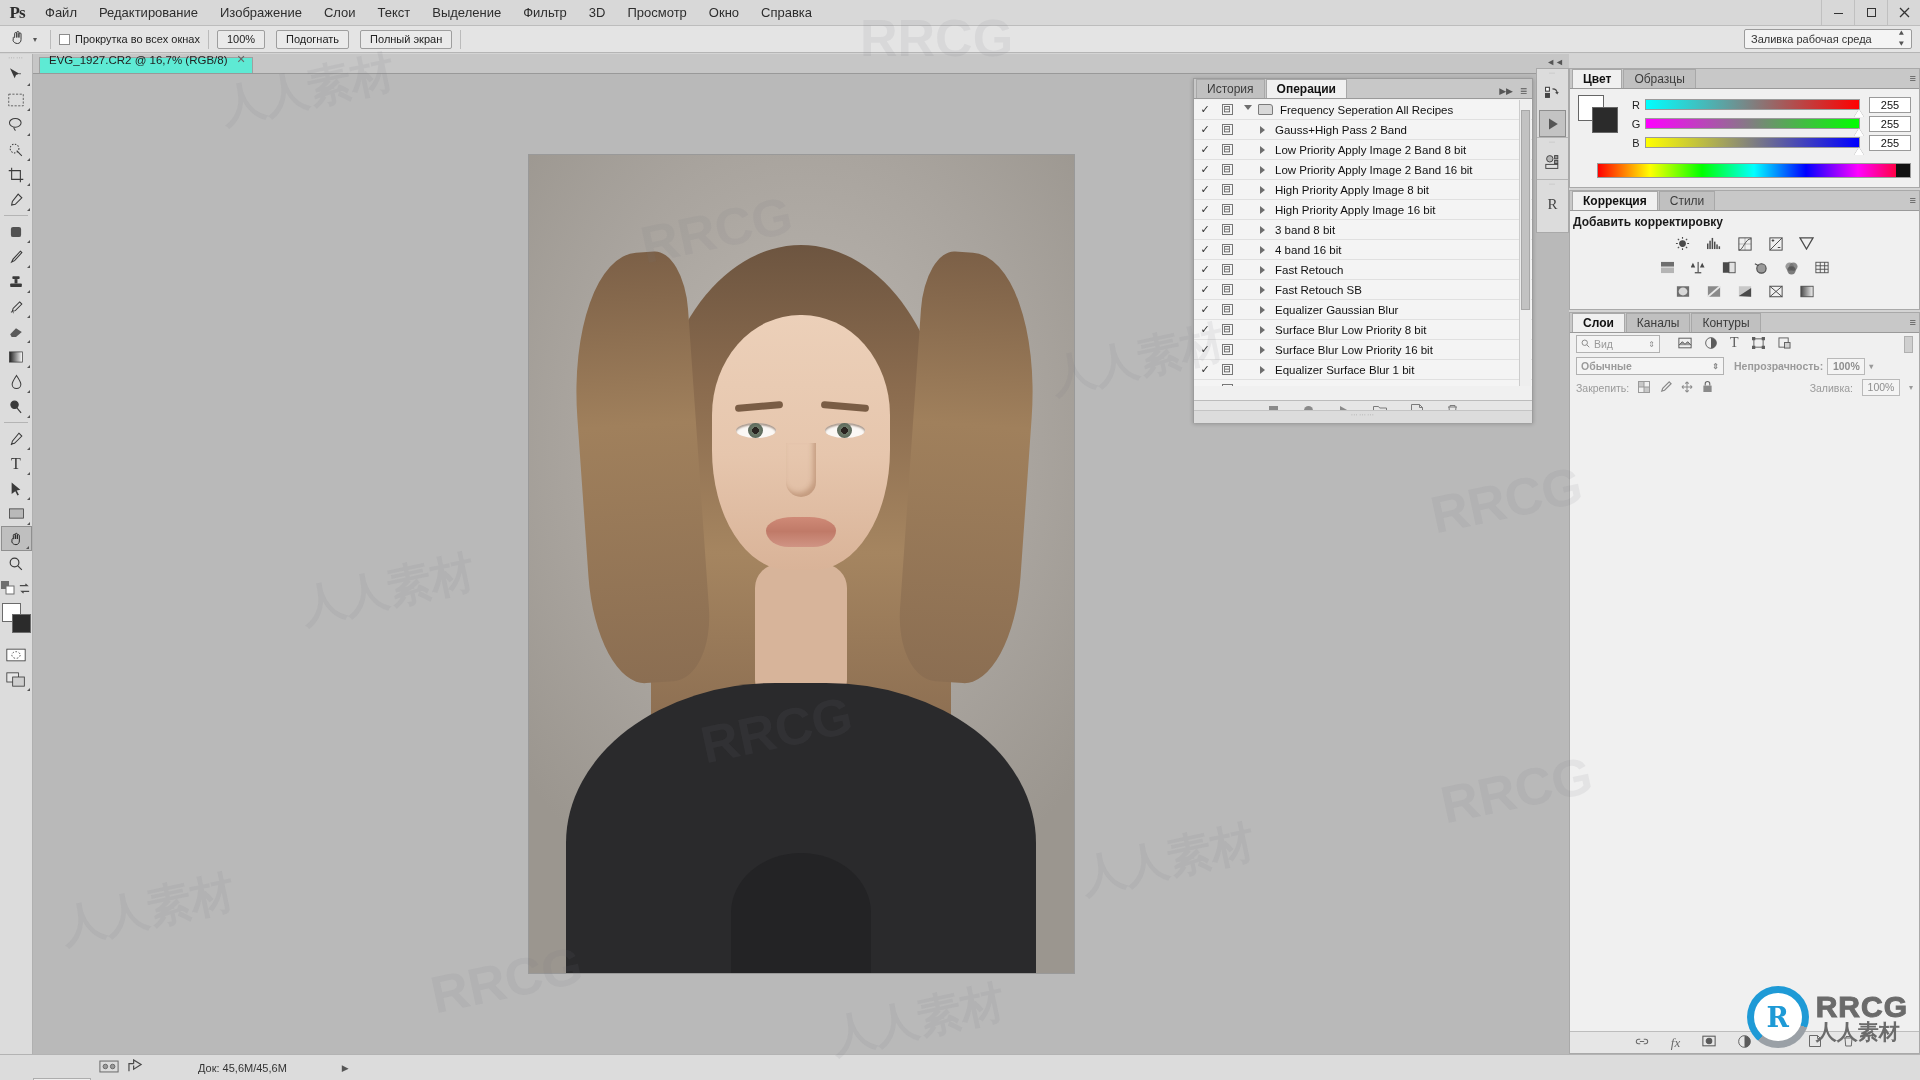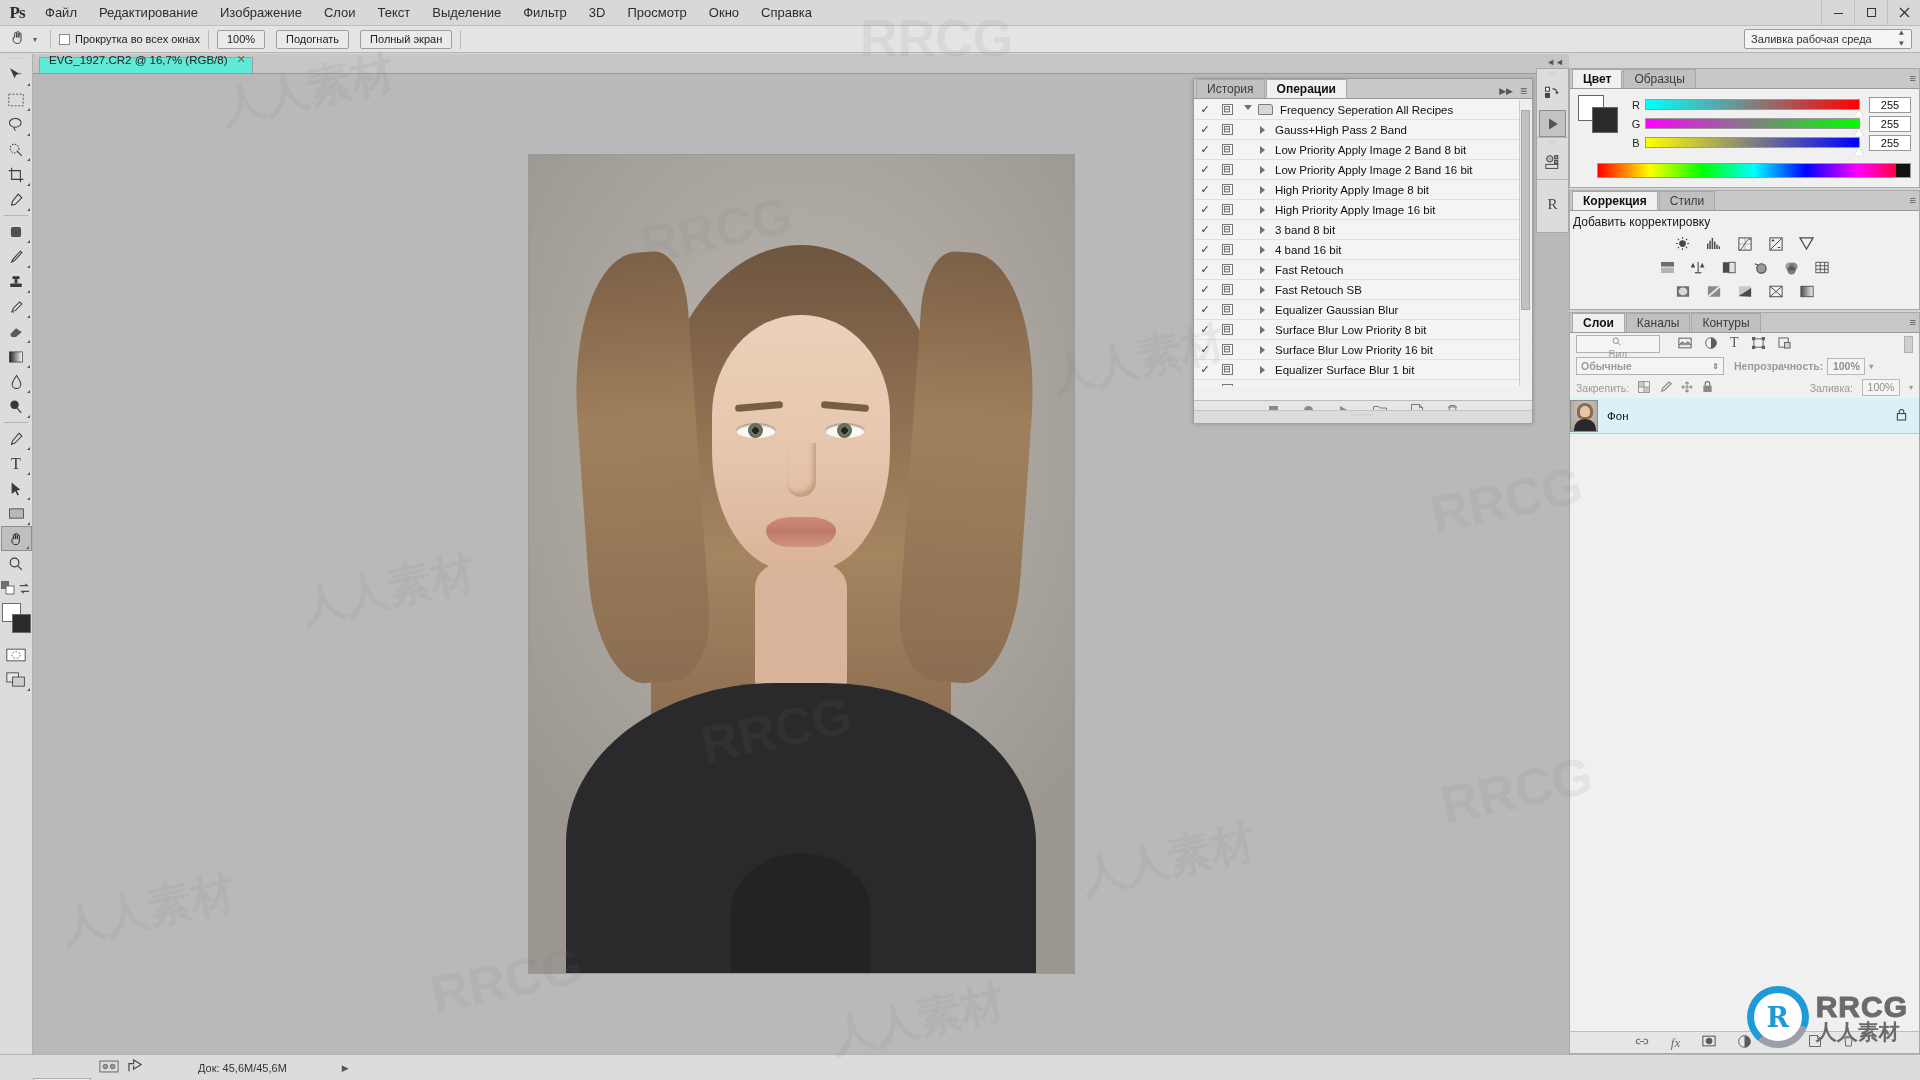--- a/index.html
+++ b/index.html
@@ -186,27 +186,27 @@
   .tr-b { background:linear-gradient(90deg,#ffff00,#0000ff);}
   .knob { position:absolute; right:-5px; top:9px; width:0;height:0;
       border-left:5px solid transparent;border-right:5px solid transparent;border-bottom:8px solid #fff;
       filter:drop-shadow(0 0 0.5px #666);}
   .numbox { width:42px; height:16px; border:1px solid #9a9a9a; background:#fff; font-size:11px;
       text-align:center; line-height:14px; margin-left:9px; color:#111;}
   #spectrum { height:15px; border:1px solid #9a9a9a; margin:5px 0 0 27px; position:relative;
       background:linear-gradient(90deg,#ff0000,#ffff00,#00ff00,#00ffff,#0000ff,#ff00ff,#ff0000);}
   #spectrum .bk { position:absolute; right:0; top:0; width:14px; height:100%; background:#111;}
 
-  .adjtitle { font-size:12px; font-weight:normal; color:#1a1a1a; margin:4px 0 6px 3px; }
+  .adjtitle { font-size:12px; font-weight:bold; color:#1a1a1a; margin:4px 0 6px 3px; }
   .adjrow { display:flex; justify-content:center; gap:11px; margin-bottom:7px; }
   .adjico { width:20px; height:17px; display:flex; align-items:center; justify-content:center; color:#4a4a4a;}
 
   .lfilter { display:flex; align-items:center; height:22px; padding:0 6px; gap:6px;}
   .lsearch { width:84px; height:18px; border:1px solid #b2b2b2; background:#f4f4f4; display:flex;
-      align-items:center; padding:0 4px; font-size:10.5px; color:#9a9a9a;flex-direction:column; }
+      align-items:center; padding:0 4px; font-size:10.5px; color:#9a9a9a; }
   .lficons { display:flex; gap:13px; margin-left:12px; color:#5b5b5b; }
   .lblend { display:flex; align-items:center; height:22px; padding:0 6px; gap:4px;font-weight:bold; }
   .lselect { width:148px; height:18px; border:1px solid #b2b2b2; background:#f4f4f4;
       display:flex; align-items:center; padding:0 4px; font-size:10.5px; color:#9a9a9a;}
   .lnum { width:38px; height:17px; border:1px solid #b9b9b9; background:#f4f4f4; font-size:10.5px;
       text-align:center; line-height:15px; color:#8e8e8e;}
   .llock { display:flex; align-items:center; height:21px; padding:0 6px; gap:9px; font-size:10.5px; color:#9a9a9a;}
   .layerrow { height:36px; display:flex; align-items:center; background:#dcf0f7; border-bottom:1px solid #c9c9c9;}
   .layerrow .eye { width:24px; text-align:center; color:#444; font-size:11px;}
   .lthumb { width:28px; height:32px; border:1px solid #8e8e8e; background:#b8b3ad; position:relative; overflow:hidden;}
@@ -975,41 +975,20 @@
       <span>
         <svg width="11" height="13" viewBox="0 0 12 14" fill="none" stroke="#666" stroke-width="1.2">
             <rect x="1.5" y="6" width="9" height="7" fill="#8a8a8a" stroke="none"></rect>
             <path d="M3.5 6V4a2.5 2.5 0 015 0v2"></path>
           </svg></span>
       <span style="margin-left:auto;">Заливка:</span>
       <span class="lnum">100%</span>
       <span style="font-size:8px;color:#9a9a9a;">▾</span>
     </div>
 
-    <div class="layerrow">
-      <span class="eye">
-        <svg width="15" height="11" viewBox="0 0 16 11" fill="none" stroke="#444" stroke-width="1.1">
-            <path d="M1 5.5S3.5 1 8 1s7 4.5 7 4.5S12.5 10 8 10 1 5.5 1 5.5z"></path>
-            <circle cx="8" cy="5.5" r="2" fill="#444"></circle>
-          </svg>
-      </span>
-      <span class="lthumb">
-        <i style="position:absolute;inset:0;background:radial-gradient(ellipse at 50% 30%,#cfc9c2,#a9a39c);display:block;"></i>
-        <i style="position:absolute;left:6px;top:2px;width:16px;height:16px;background:#8a6b4e;border-radius:8px 8px 5px 5px;display:block;"></i>
-        <i style="position:absolute;left:9px;top:5px;width:10px;height:11px;background:#e6c6ad;border-radius:5px 5px 4px 4px;display:block;"></i>
-        <i style="position:absolute;left:3px;bottom:0;width:22px;height:12px;background:#2a2a2c;border-radius:10px 10px 0 0;display:block;"></i>
-      </span>
-      <span class="lname">Фон</span>
-      <span class="llockico">
-        <svg width="11" height="13" viewBox="0 0 12 14" fill="none" stroke="#444" stroke-width="1.2">
-            <rect x="1.5" y="6" width="9" height="7"></rect>
-            <path d="M3.5 6V4a2.5 2.5 0 015 0v2"></path>
-          </svg>
-      </span>
-    </div>
 
     <div id="lfoot">
       <span>
         <svg width="14" height="11" viewBox="0 0 16 11" fill="none" stroke="#6a6a6a" stroke-width="1.2">
             <path d="M6 3H4a2.5 2.5 0 000 5h2M10 3h2a2.5 2.5 0 010 5h-2M5.5 5.5h5"></path>
           </svg></span>
       <span style="font-family:'Liberation Serif',serif;font-style:italic;font-size:13px;color:#6a6a6a;">fx</span>
       <span>
         <svg width="14" height="12" viewBox="0 0 16 13" fill="none" stroke="#5a5a5a" stroke-width="1.2">
             <rect x="1" y="1" width="14" height="11"></rect>

